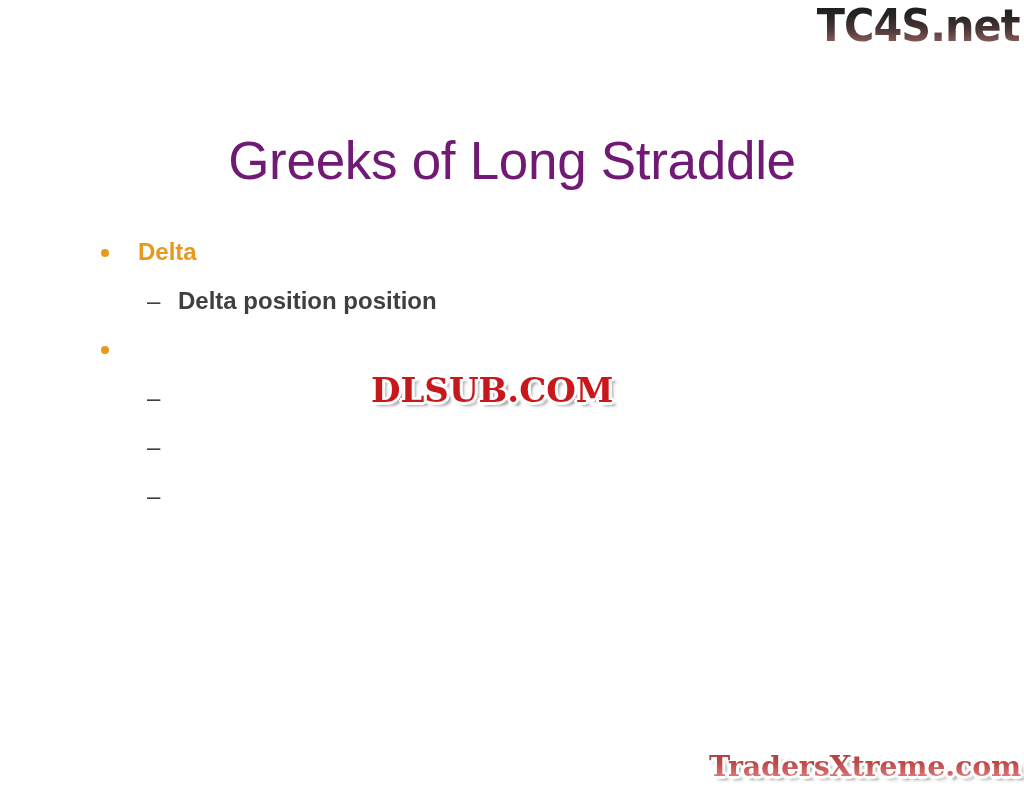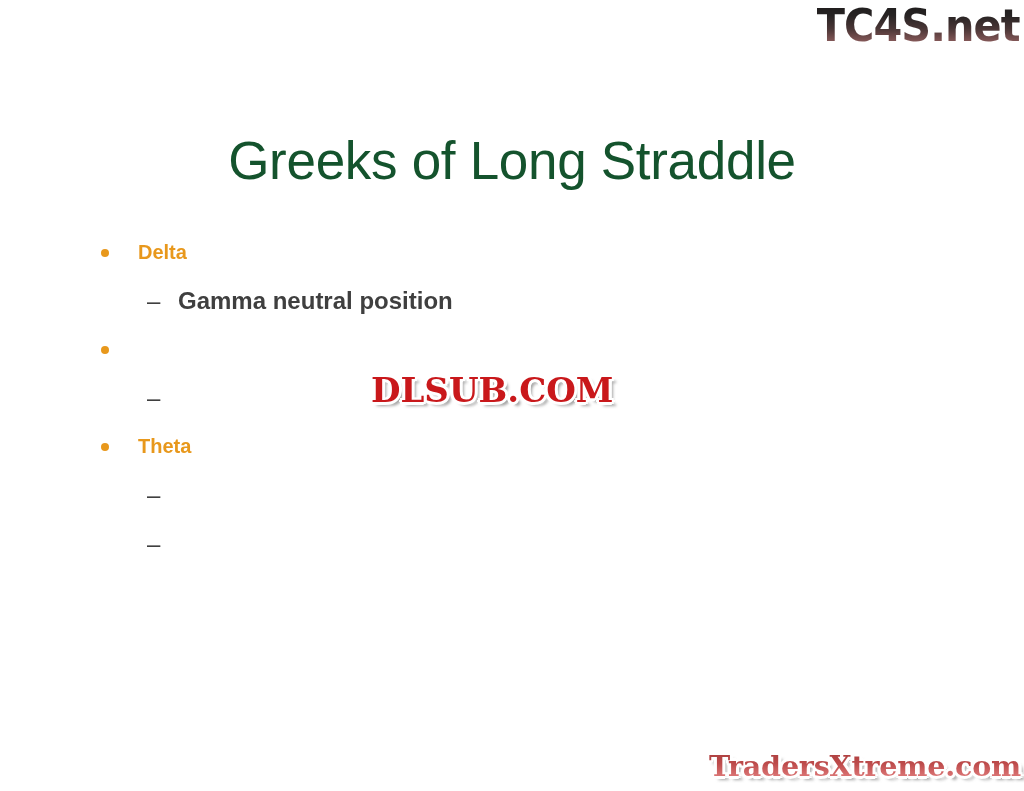--- a/index.html
+++ b/index.html
@@ -49,37 +49,37 @@
   .title {
     position: absolute;
     left: 0;
     right: 0;
     top: 131px;
     text-align: center;
     font-family: "Liberation Sans", sans-serif;
     font-weight: 400;
     font-size: 53px;
     line-height: 60px;
-    color: #14532d;
+    color: #701a75;
     letter-spacing: -0.3px;
   }
 
   
   .body-list {
     position: absolute;
     left: 0;
     top: 228px;
     width: 1024px;
   }
   .lvl1 {
     position: relative;
     margin: 0 0 0 0;
     padding: 0 0 0 138px;
     height: 48px;
-    font-size: 20px;
+    font-size: 24px;
     line-height: 48px;
     font-weight: 700;
     color: #e8981c;
     white-space: nowrap;
   }
   .lvl1 .dot {
     position: absolute;
     left: 101px;
     top: 21px;
     width: 8px;
@@ -190,34 +190,30 @@
   <div class="title">Greeks of Long Straddle</div>
 
   <div class="body-list">
 
     <div class="lvl1">
       <span class="dot"></span>
       <span>Delta</span>
     </div>
     <div class="lvl2">
       <span class="dash">–</span>
-      <span>Gamma neutral position</span>
+      <span>Delta position position</span>
     </div>
 
     <div class="lvl1">
       <span class="dot"></span>
     </div>
     <div class="lvl2">
       <span class="dash">–</span>
     </div>
 
-    <div class="lvl1">
-      <span class="dot"></span>
-      <span>Theta</span>
-    </div>
     <div class="lvl2">
       <span class="dash">–</span>
     </div>
 
     <div class="lvl2">
       <span class="dash">–</span>
     </div>
 
   </div>
 

